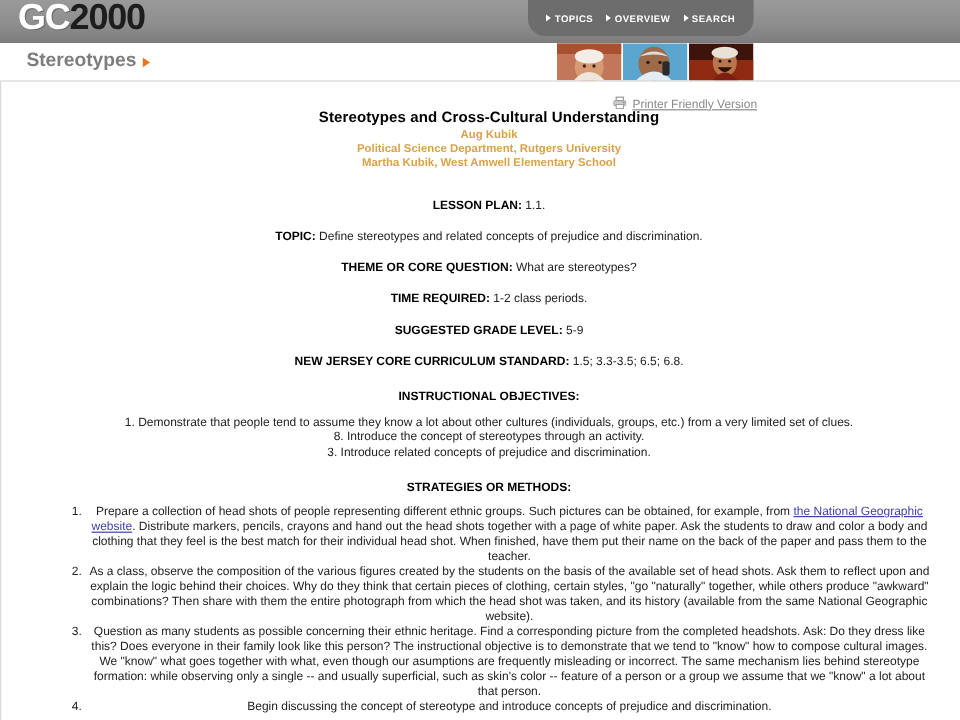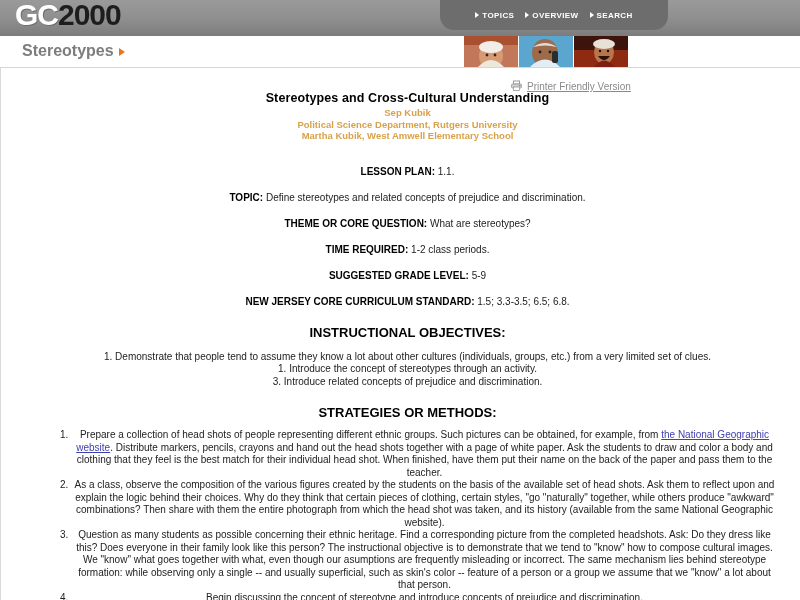--- a/index.html
+++ b/index.html
@@ -41,21 +41,21 @@
     text-shadow: 1px 1px 0 #6e6e6e;
   }
   .logo .num {
     color: #1d1d1d;
   }
 
   .navtab {
     position: absolute;
     left: 440px;
     top: 0;
-    width: 228px;
+    width: 188px;
     height: 30px;
     background: #6d6d6d;
     border-bottom-left-radius: 14px;
     border-bottom-right-radius: 14px;
     display: flex;
     align-items: center;
     justify-content: center;
     gap: 11px;
   }
   .navitem {
@@ -172,21 +172,21 @@
   .metablock { margin-top: 23px; }
   .metarow {
     font-size: 10px;
     color: #222;
     margin-bottom: 13px;
     line-height: 13px;
   }
   .metarow b { color: #000; }
 
   .sectionhead {
-    font-size: 13px;
+    font-size: 10px;
     font-weight: bold;
     color: #000;
     margin-top: 17px;
   }
   .objlist {
     margin-top: 11px;
     font-size: 10px;
     line-height: 12.5px;
     color: #222;
   }
@@ -287,21 +287,21 @@
   </span>
   <a class="printlink" href="#">Printer Friendly Version</a>
 </div>
 
 <div class="page">
   <div class="content">
 
     <h1 class="doctitle">Stereotypes and Cross-Cultural Understanding</h1>
 
     <div class="byline">
-      <div>Sep Kubik</div>
+      <div>Aug Kubik</div>
       <div>Political Science Department, Rutgers University</div>
       <div>Martha Kubik, West Amwell Elementary School</div>
     </div>
 
     <div class="metablock">
       <div class="metarow">
         <b>LESSON PLAN:</b>
         <span>1.1.</span>
       </div>
       <div class="metarow">
@@ -322,21 +322,21 @@
       </div>
       <div class="metarow">
         <b>NEW JERSEY CORE CURRICULUM STANDARD:</b>
         <span>1.5; 3.3-3.5; 6.5; 6.8.</span>
       </div>
     </div>
 
     <div class="sectionhead">INSTRUCTIONAL OBJECTIVES:</div>
     <div class="objlist">
       <div>1. Demonstrate that people tend to assume they know a lot about other cultures (individuals, groups, etc.) from a very limited set of clues.</div>
-      <div>1. Introduce the concept of stereotypes through an activity.</div>
+      <div>8. Introduce the concept of stereotypes through an activity.</div>
       <div>3. Introduce related concepts of prejudice and discrimination.</div>
     </div>
 
     <div class="sectionhead">STRATEGIES OR METHODS:</div>
     <ol class="strategies">
       <li>
         <span>Prepare a collection of head shots of people representing different ethnic groups. Such pictures can be obtained, for example, from </span><a class="extlink" href="#">the National Geographic website</a><span>. Distribute markers, pencils, crayons and hand out the head shots together with a page of white paper. Ask the students to draw and color a body and clothing that they feel is the best match for their individual head shot. When finished, have them put their name on the back of the paper and pass them to the teacher.</span>
       </li>
       <li>
         <span>As a class, observe the composition of the various figures created by the students on the basis of the available set of head shots. Ask them to reflect upon and explain the logic behind their choices. Why do they think that certain pieces of clothing, certain styles, "go "naturally" together, while others produce "awkward" combinations? Then share with them the entire photograph from which the head shot was taken, and its history (available from the same National Geographic website).</span>

